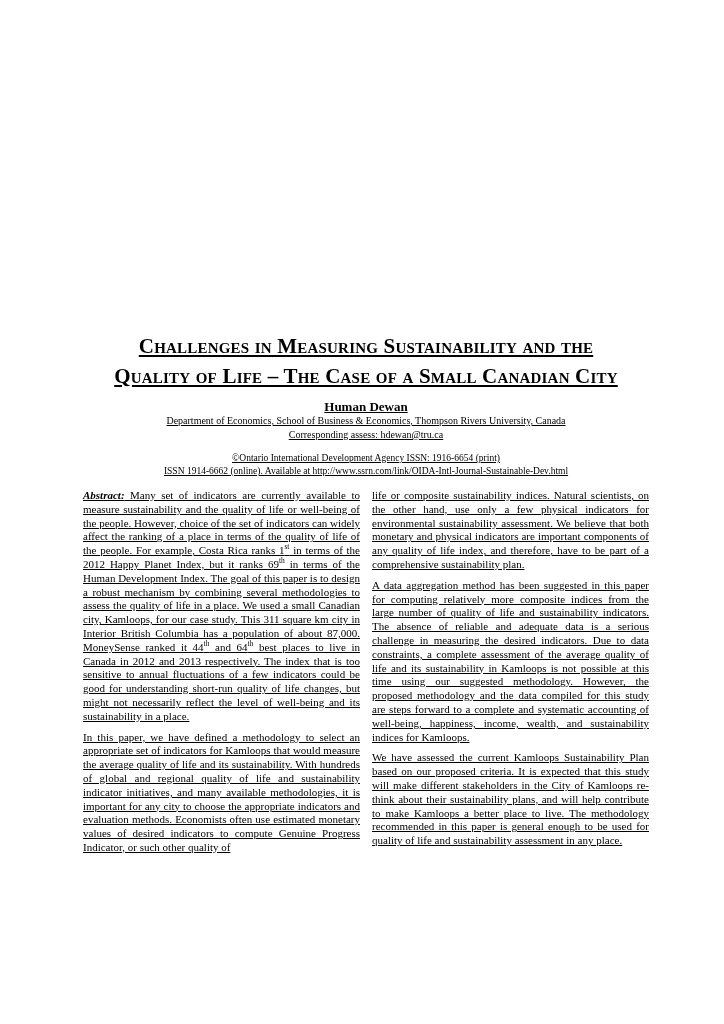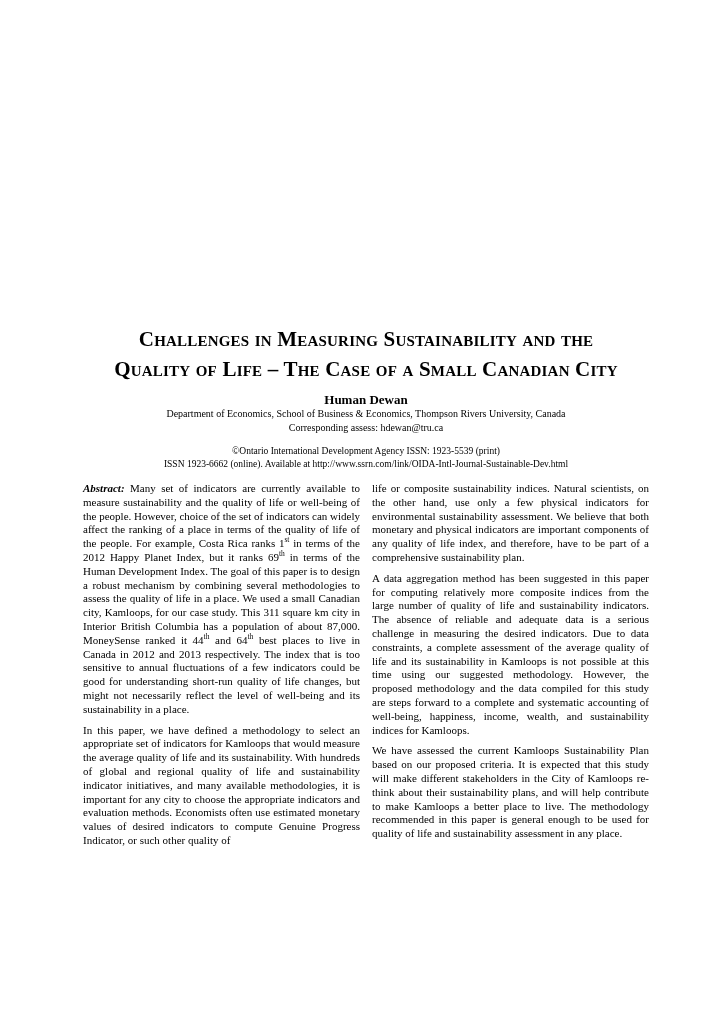--- a/index.html
+++ b/index.html
@@ -8,22 +8,23 @@
     width: 724px;
     height: 1024px;
     background: #ffffff;
     font-family: "Liberation Serif", serif;
     color: #000000;
     overflow: hidden;
   }
   .content {
     position: absolute;
     left: 83px;
-    top: 324px;
+    top: 331px;
     width: 566px;
+    text-decoration: underline;
   }
   .title {
     margin: 0;
     font-size: 21px;
     line-height: 30px;
     font-weight: bold;
     font-variant: small-caps;
     text-align: center;
     letter-spacing: 0.2px;
   }
@@ -73,22 +74,22 @@
     <h1 class="title">
       <span class="tline">Challenges in Measuring Sustainability and the</span>
       <span class="tline">Quality of Life – The Case of a Small Canadian City</span>
     </h1>
 
     <div class="author">Human Dewan</div>
     <div class="affiliation">Department of Economics, School of Business &amp; Economics, Thompson Rivers University, Canada</div>
     <div class="corresponding">Corresponding assess: hdewan@tru.ca</div>
 
     <div class="copyright">
-      <div>©Ontario International Development Agency ISSN: 1923-5539 (print)</div>
-      <div>ISSN 1923-6662 (online). Available at http://www.ssrn.com/link/OIDA-Intl-Journal-Sustainable-Dev.html</div>
+      <div>©Ontario International Development Agency ISSN: 1916-6654 (print)</div>
+      <div>ISSN 1914-6662 (online). Available at http://www.ssrn.com/link/OIDA-Intl-Journal-Sustainable-Dev.html</div>
     </div>
 
     <div class="columns">
       <div class="col">
         <p><span class="abs-label">Abstract:</span><span> Many set of indicators are currently available to measure sustainability and the quality of life or well-being of the people. However, choice of the set of indicators can widely affect the ranking of a place in terms of the quality of life of the people. For example, Costa Rica ranks 1</span><sup>st</sup><span> in terms of the 2012 Happy Planet Index, but it ranks 69</span><sup>th</sup><span> in terms of the Human Development Index. The goal of this paper is to design a robust mechanism by combining several methodologies to assess the quality of life in a place. We used a small Canadian city, Kamloops, for our case study. This 311 square km city in Interior British Columbia has a population of about 87,000. MoneySense ranked it 44</span><sup>th</sup><span> and 64</span><sup>th</sup><span> best places to live in Canada in 2012 and 2013 respectively. The index that is too sensitive to annual fluctuations of a few indicators could be good for understanding short-run quality of life changes, but might not necessarily reflect the level of well-being and its sustainability in a place.</span></p>
         <p>In this paper, we have defined a methodology to select an appropriate set of indicators for Kamloops that would measure the average quality of life and its sustainability. With hundreds of global and regional quality of life and sustainability indicator initiatives, and many available methodologies, it is important for any city to choose the appropriate indicators and evaluation methods. Economists often use estimated monetary values of desired indicators to compute Genuine Progress Indicator, or such other quality of</p>
       </div>
       <div class="col">
         <p>life or composite sustainability indices. Natural scientists, on the other hand, use only a few physical indicators for environmental sustainability assessment. We believe that both monetary and physical indicators are important components of any quality of life index, and therefore, have to be part of a comprehensive sustainability plan.</p>
         <p>A data aggregation method has been suggested in this paper for computing relatively more composite indices from the large number of quality of life and sustainability indicators. The absence of reliable and adequate data is a serious challenge in measuring the desired indicators. Due to data constraints, a complete assessment of the average quality of life and its sustainability in Kamloops is not possible at this time using our suggested methodology. However, the proposed methodology and the data compiled for this study are steps forward to a complete and systematic accounting of well-being, happiness, income, wealth, and sustainability indices for Kamloops.</p>

